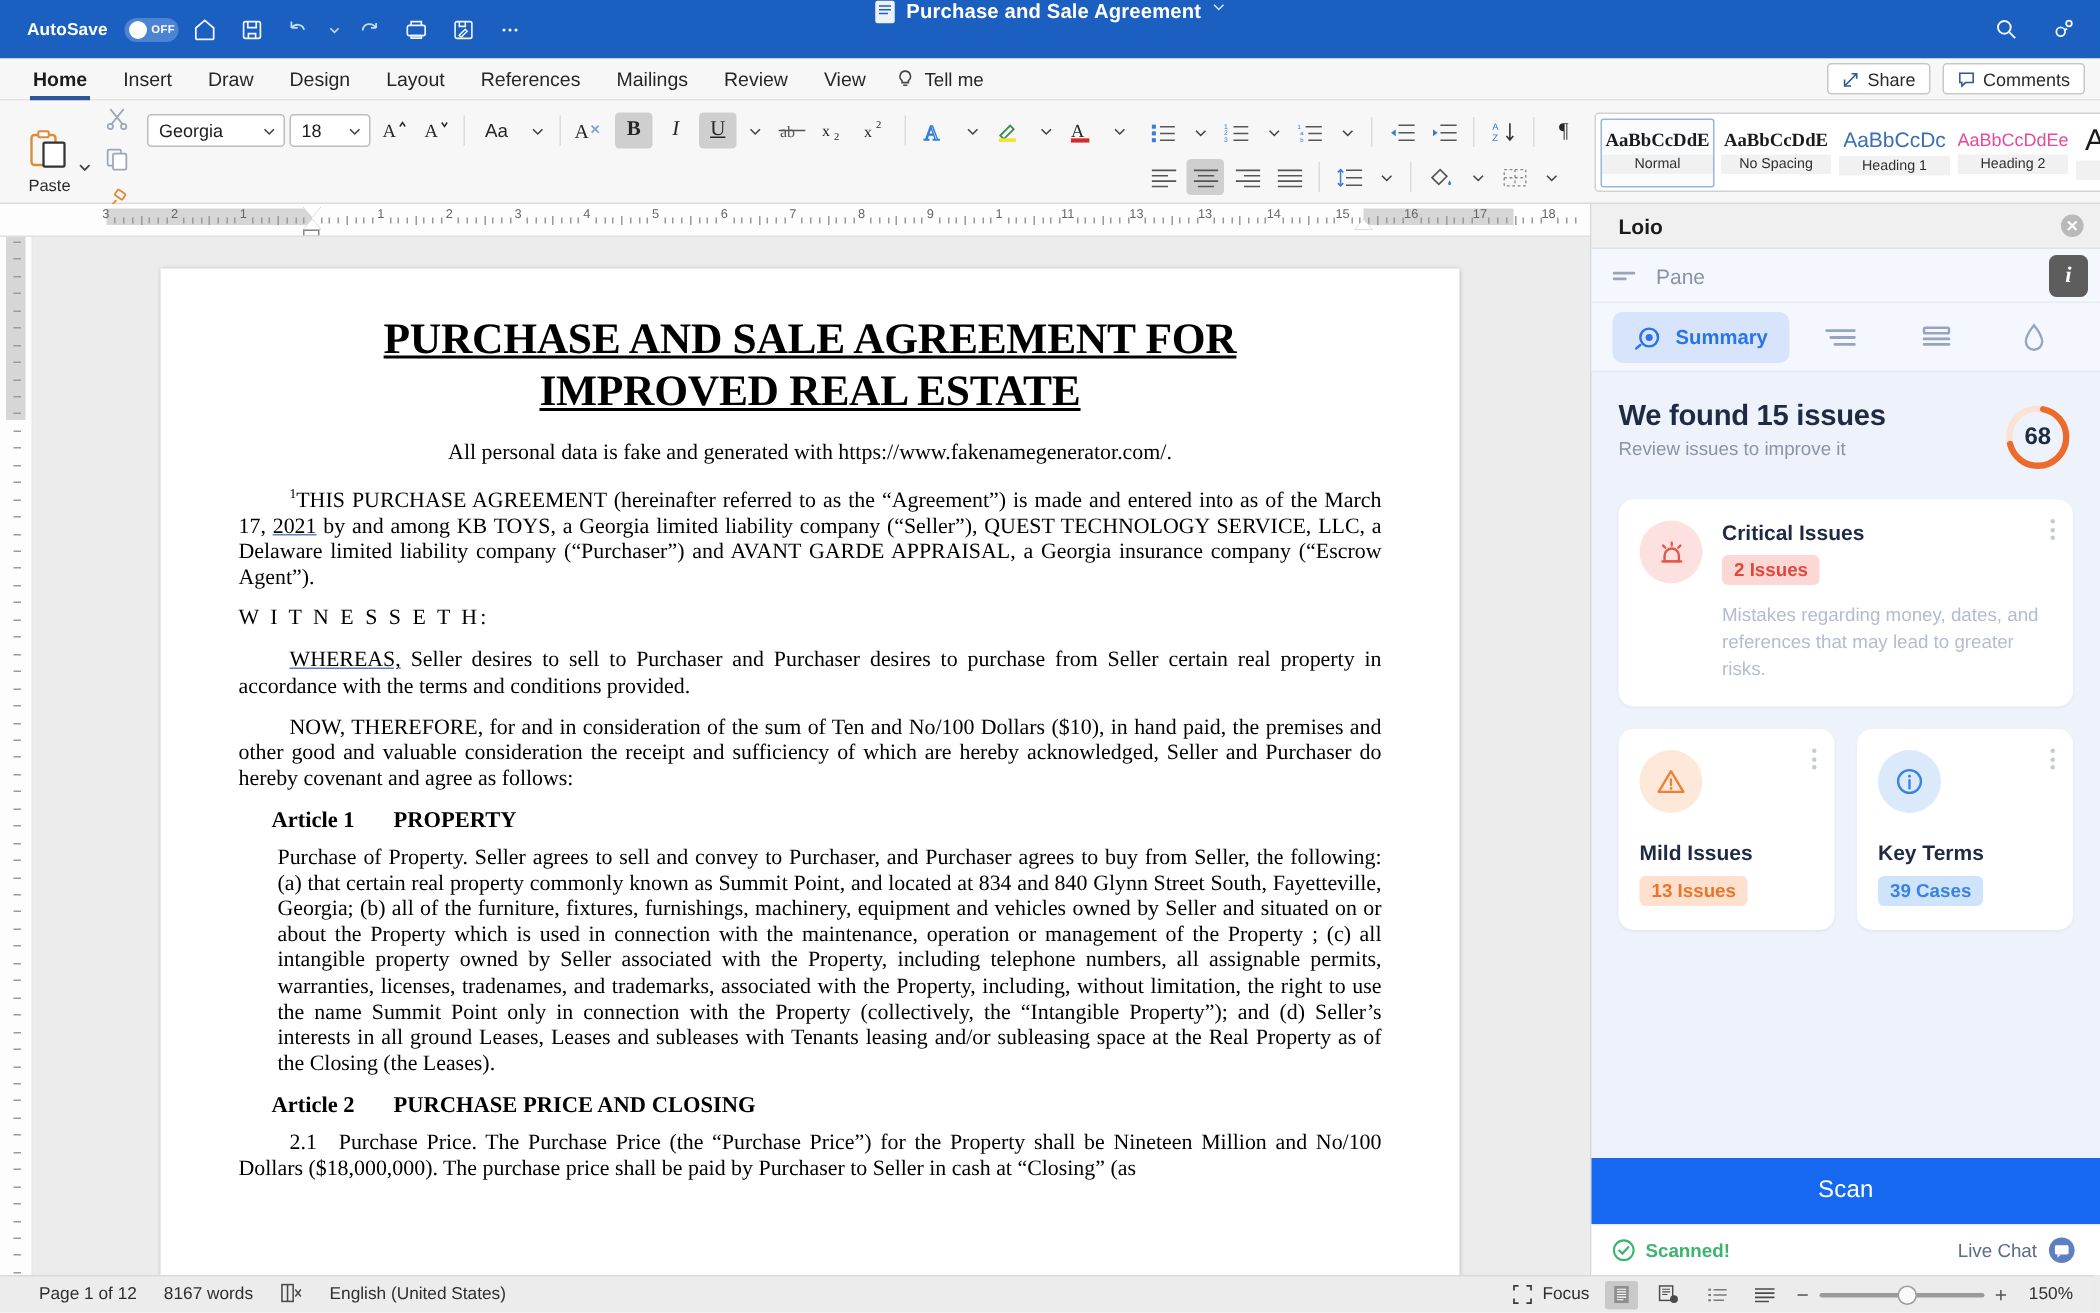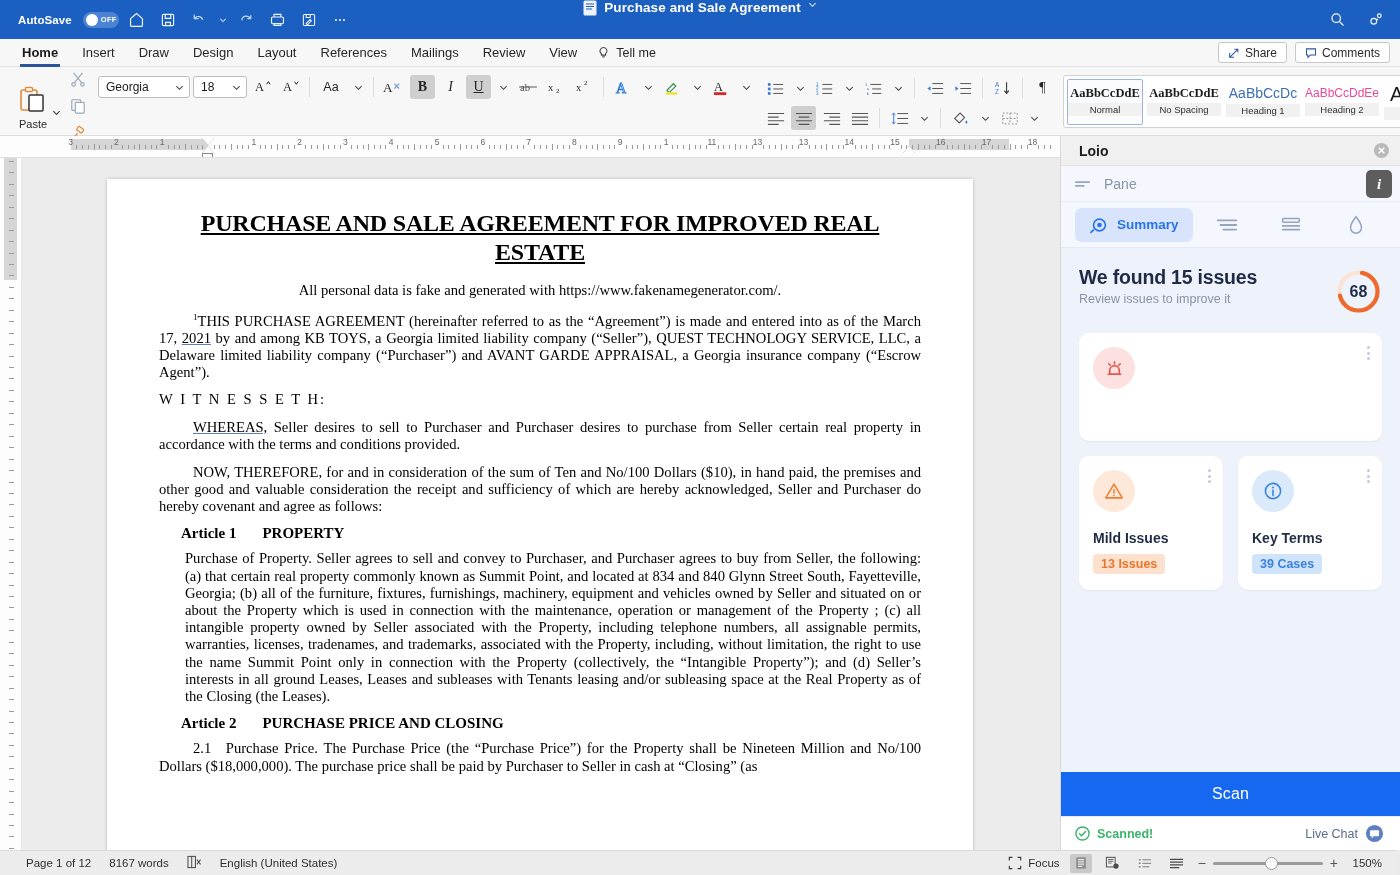--- a/index.html
+++ b/index.html
@@ -153,21 +153,21 @@
     position:absolute; top:158px; left:22px; width:1038px; bottom:25px;
     background:#ececec; overflow:hidden;
   }
   .page {
     position:absolute; left:85px; top:21px; width:866px; height:900px;
     background:#fff; box-shadow:0 0 3px rgba(0,0,0,.22);
     padding:30px 52px 0 52px;
     font-family:"Liberation Serif", serif; color:#000;
   }
   .doc-title {
-    text-align:center; font-weight:700; font-size:24px; line-height:1.22;
+    text-align:center; font-weight:700; font-size:29px; line-height:1.22;
     text-decoration:underline; letter-spacing:-.2px; margin-bottom:14px;
     padding:0 14px;
   }
   .p { font-size:14.6px; line-height:1.18; text-align:justify; margin-bottom:10px; }
   .p.ind { text-indent:34px; }
   .p.just { text-align:justify; }
   .center-note { text-align:center; font-size:14.6px; margin-bottom:13px; }
   .wit { font-size:14.6px; letter-spacing:2px; margin-bottom:11px; }
   .u-blue { text-decoration:underline; text-decoration-color:#5b7fc4; }
   .artline {
@@ -1083,20 +1083,25 @@
       </div>
 
       <div class="card big">
         <div class="cicon red">
           <svg width="23" height="23" viewBox="0 0 24 24">
             <path d="M7 18h10v-4a5 5 0 00-10 0z" fill="none" stroke="#e4584b" stroke-width="1.7"></path>
             <path d="M5.5 18h13" stroke="#e4584b" stroke-width="1.7" stroke-linecap="round"></path>
             <path d="M12 7V5M7.5 8.5L6 7M16.5 8.5L18 7" stroke="#e4584b" stroke-width="1.6" stroke-linecap="round"></path>
           </svg>
         </div>
+        <div style="flex:1">
+          <div class="c-title">Critical Issues</div>
+          <span class="badge red">2 Issues</span>
+          <div class="c-desc">Mistakes regarding money, dates, and references that may lead to greater risks.</div>
+        </div>
         <div class="kebab">
             <i></i>
             <i></i>
             <i></i>
           </div>
       </div>
 
       <div class="card-row">
         <div class="card sm">
           <div class="cicon orange">

